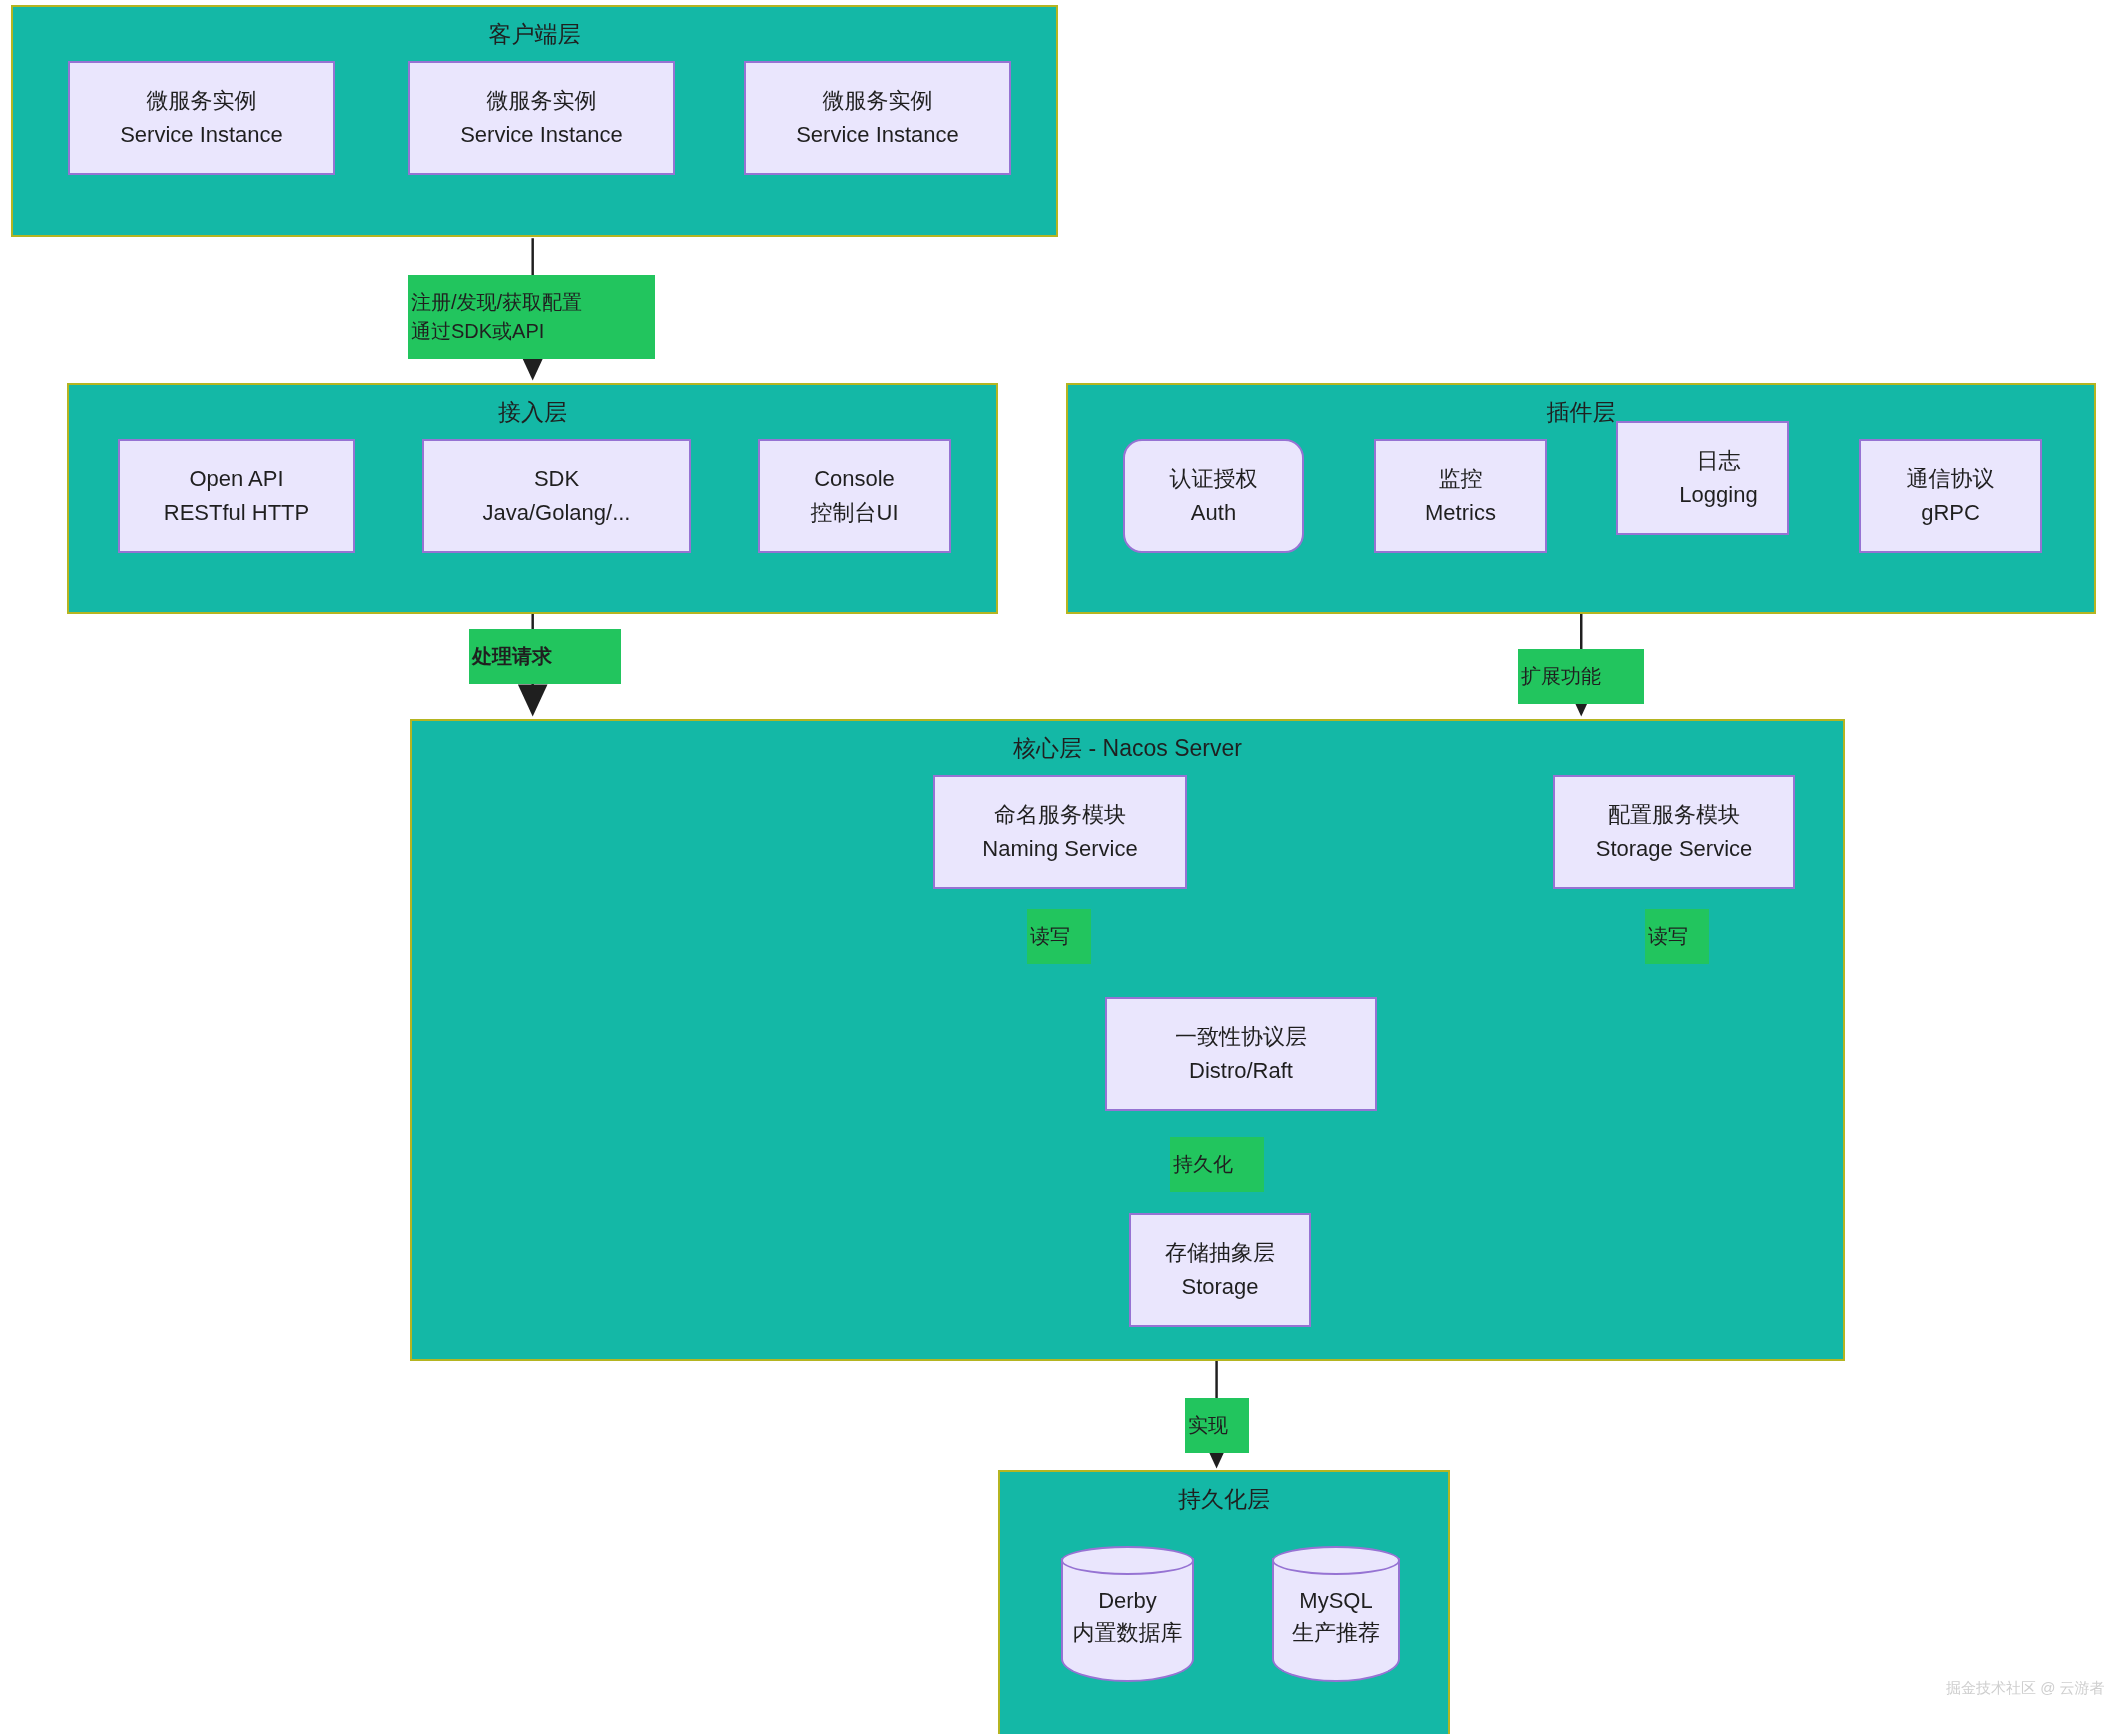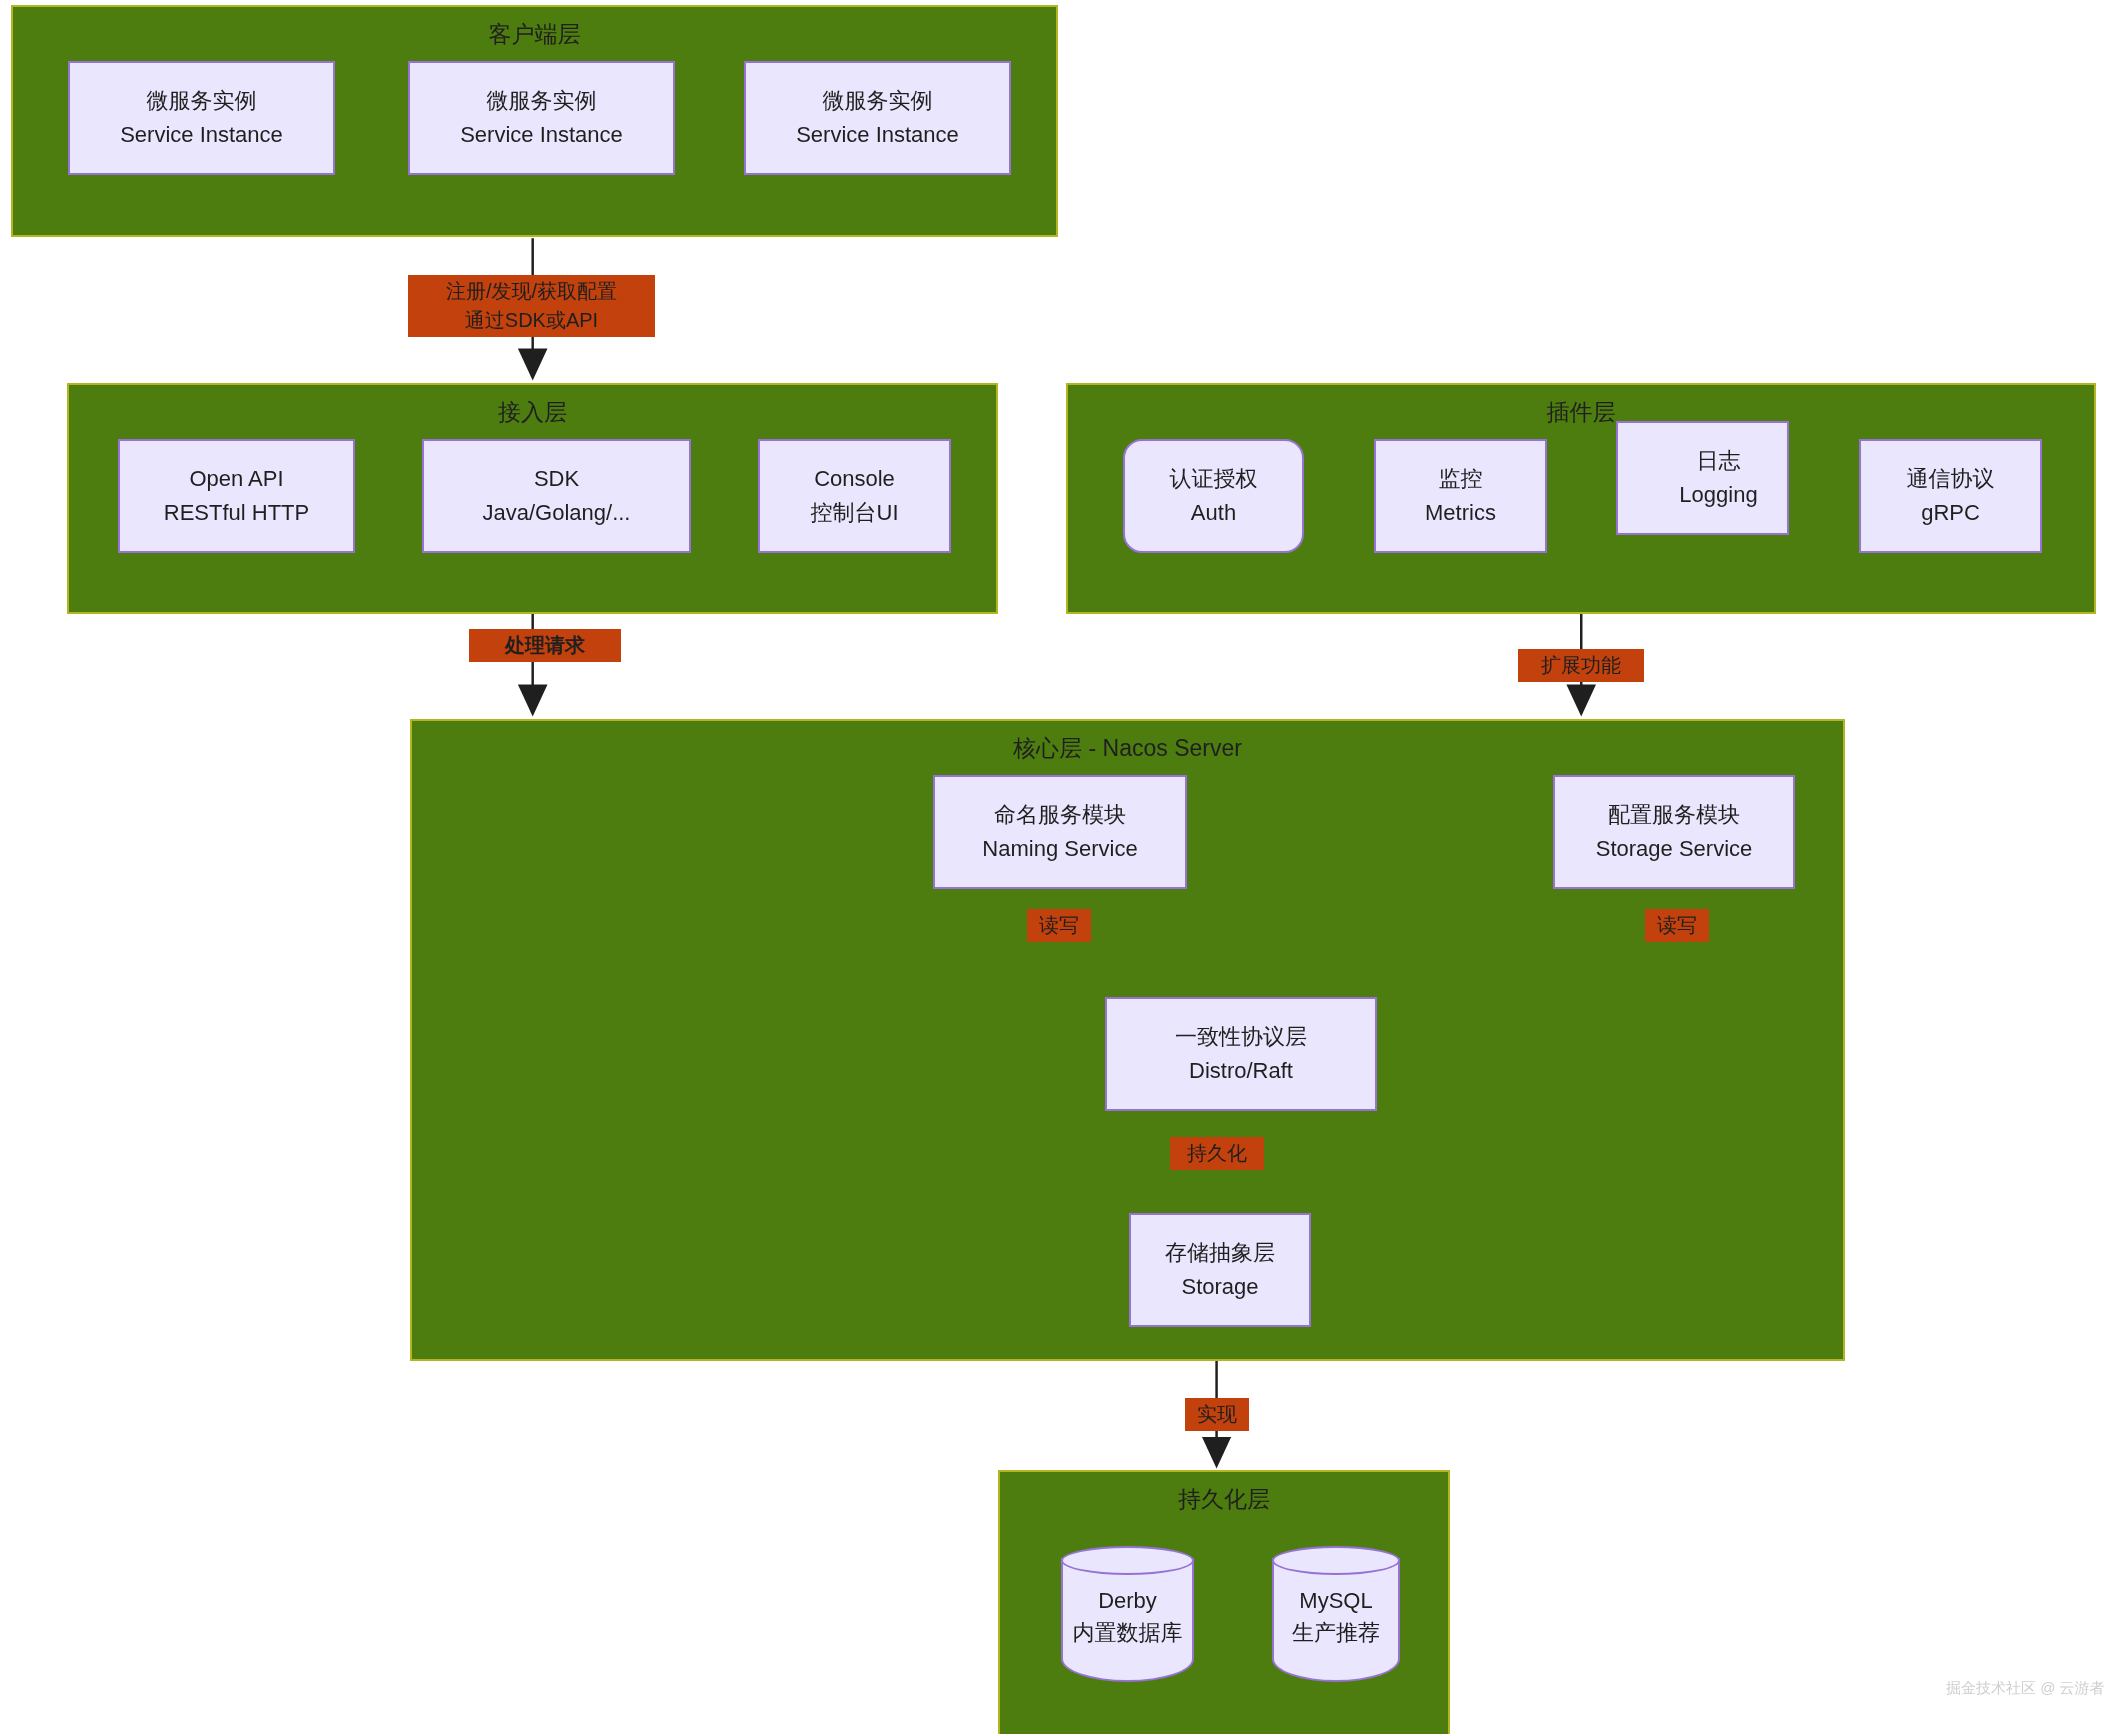--- a/index.html
+++ b/index.html
@@ -8,21 +8,21 @@
     background:#ffffff;
     font-family:"Liberation Sans","DejaVu Sans",sans-serif;
     position:relative;
     overflow:hidden;
   }
   #diagram{position:absolute;left:0;top:0;width:2108px;height:1735px;}
 
   
   .group{
     position:absolute;
-    background:#4d7c0f;
+    background:#14b8a6;
     border:2.5px solid #B5B521;
     box-sizing:border-box;
   }
   .group-title{
     position:absolute;
     left:0;right:0;
     text-align:center;
     color:#1f1f1f;
     font-size:23px;
     line-height:1.15;
@@ -74,27 +74,26 @@
     text-align:center;
     color:#1f1f1f;
     font-size:22px;
     line-height:1.45;
     z-index:3;
   }
 
   
   .edge-label{
     position:absolute;
-    background:#c2410c;
+    background:#22c55e;
     color:#1f1f1f;
     font-size:20px;
     line-height:1.45;
-    text-align:center;
     white-space:nowrap;
-    padding:2px 3px;
+    padding:13px 3px;
     box-sizing:border-box;
   }
 
   
   #edges{position:absolute;left:0;top:0;width:2108px;height:1735px;pointer-events:none;}
 
   
   .watermark{
     position:absolute;
     color:#cfcfcf;

